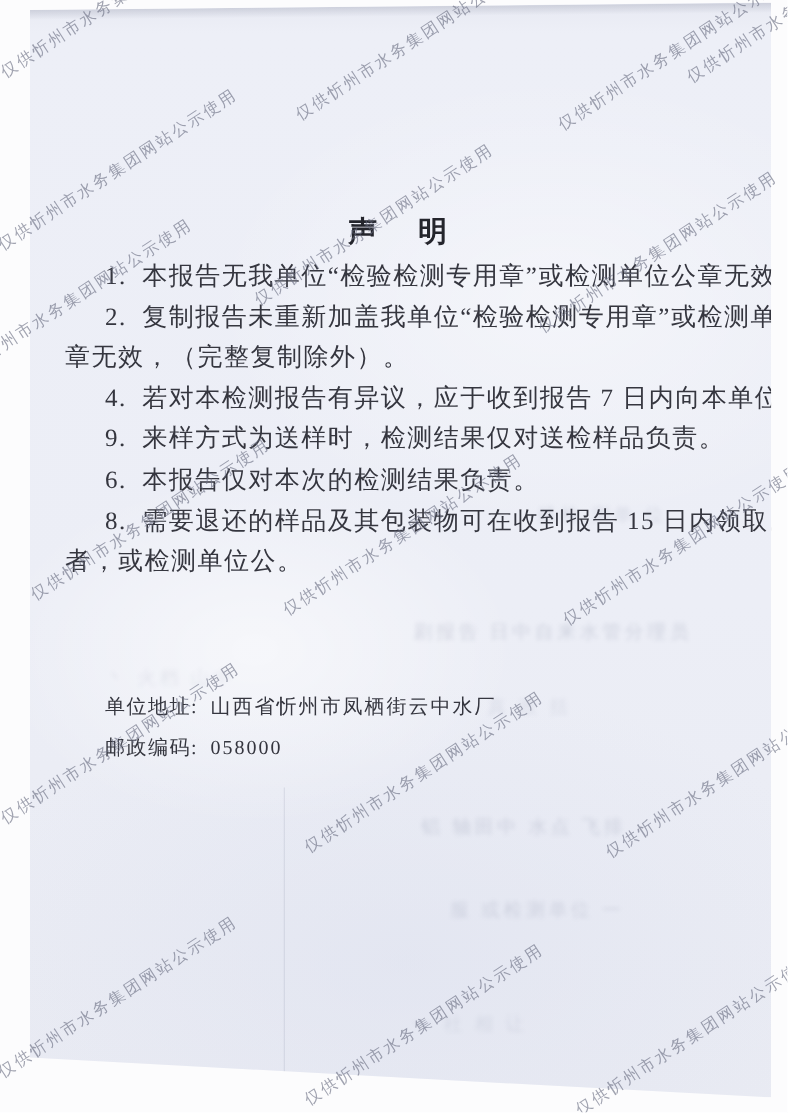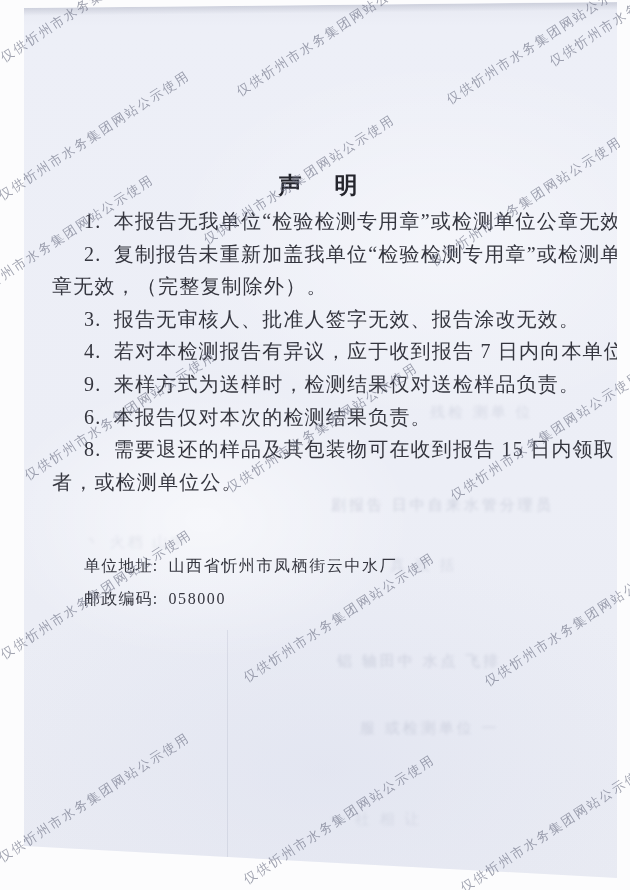--- a/index.html
+++ b/index.html
@@ -62,21 +62,20 @@
   <div id="paper">
     <div id="paper-top-shadow"></div>
     <div id="crease"></div>
 
     <div id="doc-title">声　明</div>
 
     <div id="statement-block">
       <div class="row indent">1.  本报告无我单位“检验检测专用章”或检测单位公章无效。</div>
       <div class="row indent">2.  复制报告未重新加盖我单位“检验检测专用章”或检测单位公</div>
       <div class="row">章无效，（完整复制除外）。</div>
-      <div class="row indent">3.  报告无审核人、批准人签字无效、报告涂改无效。</div>
       <div class="row indent">4.  若对本检测报告有异议，应于收到报告 7 日内向本单位提出。</div>
       <div class="row indent">9.  来样方式为送样时，检测结果仅对送检样品负责。</div>
       <div class="row indent">6.  本报告仅对本次的检测结果负责。</div>
       <div class="row indent">8.  需要退还的样品及其包装物可在收到报告 15 日内领取。逾期不领</div>
       <div class="row">者，或检测单位公。</div>
     </div>
 
     <div id="contact-block">
       <div class="row"><span>单位地址:</span><span class="val">山西省忻州市凤栖街云中水厂</span></div>
       <div class="row"><span>邮政编码:</span><span class="val">058000</span></div>

